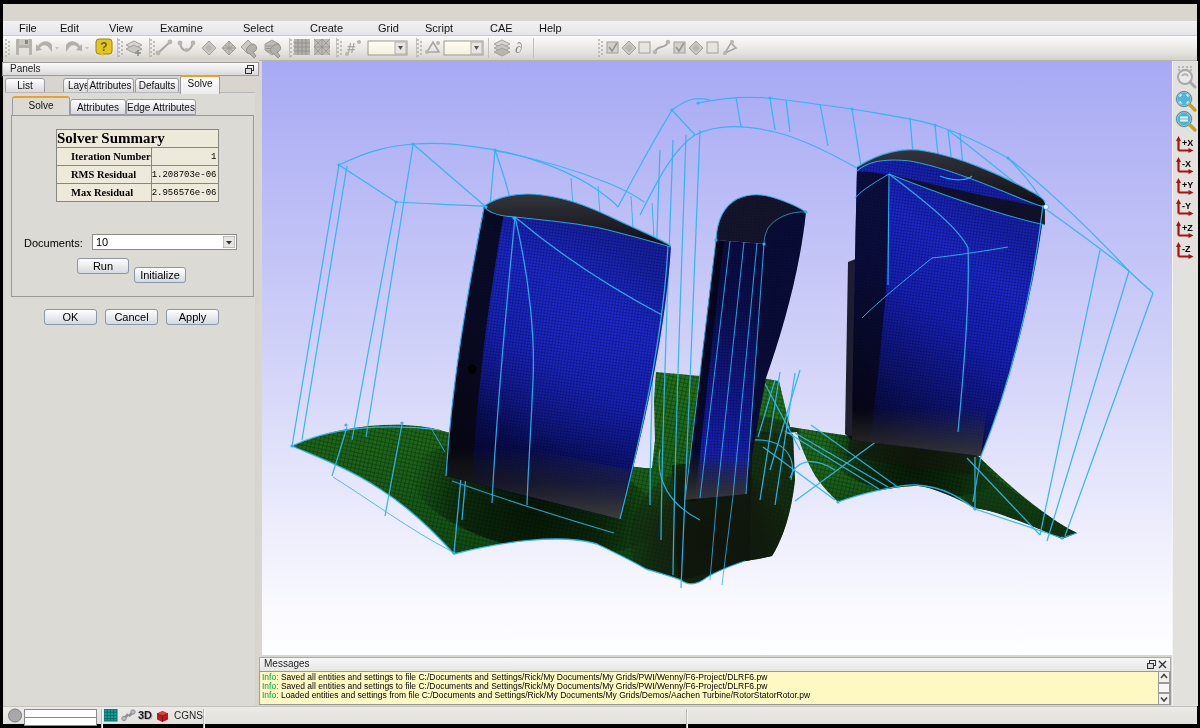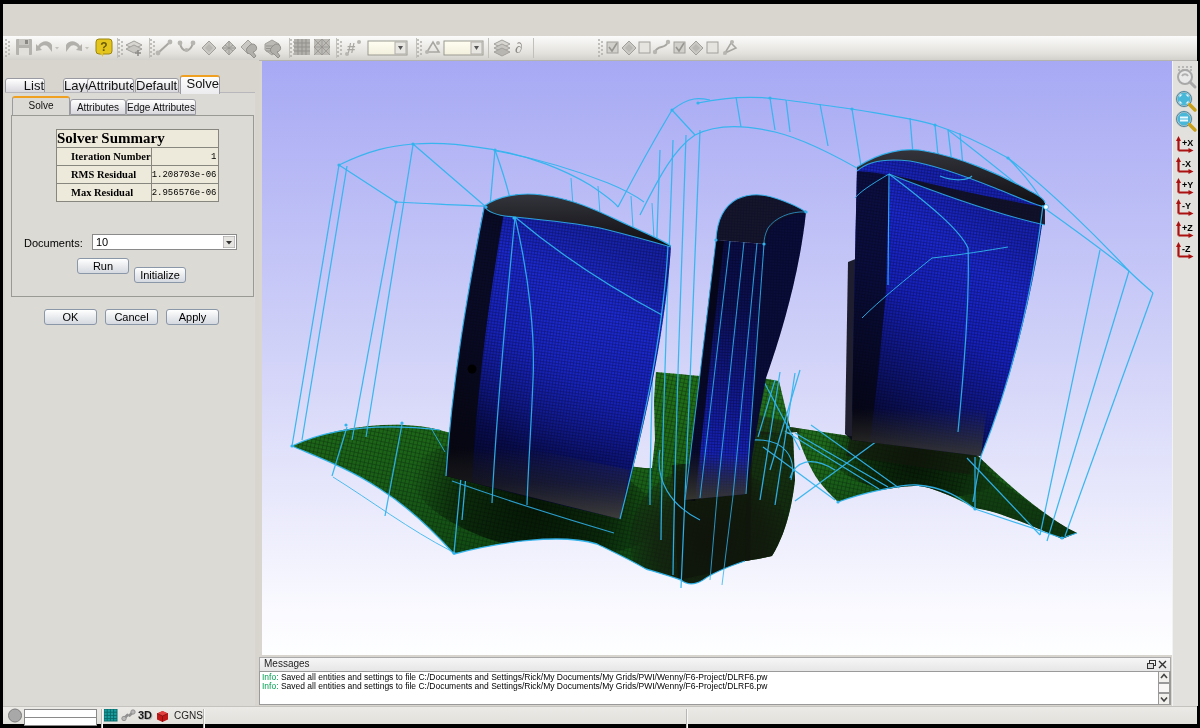--- a/index.html
+++ b/index.html
@@ -18,50 +18,62 @@
   .btn-max{right:18px;}
   .btn-close{right:2px;background:linear-gradient(#f0a090,#d9604a 50%,#c24a38);border:1px solid #9a3a2a;color:#fff;font-size:9px;}
   .menubar{position:absolute;left:0;top:17px;width:100%;height:15px;background:linear-gradient(#f2f2f5,#e4e4ea);
     font-size:11px;color:#111;border-bottom:1px solid #cacace;box-sizing:border-box;}
   .menubar span{position:absolute;top:1px;}
   .toolbar{position:absolute;left:0;top:32px;width:100%;height:24px;background:linear-gradient(#fbfbfb,#e2e0db 75%,#d3d1cc);border-bottom:1px solid #b5b3ae;}
   .leftpanel{position:absolute;left:0;top:56px;width:256px;height:646px;background:#d8d5cf;font-size:11px;color:#000;}
   .panels-hdr{position:absolute;left:-1px;top:2px;width:257px;height:14px;background:linear-gradient(#fbfbfb,#dadadc);
     border:1px solid #9a9a9a;font-size:10px;color:#222;line-height:12px;padding-left:7px;box-sizing:border-box;}
   .tab{position:absolute;top:18px;height:15px;background:linear-gradient(#ffffff,#e8e8ec 60%,#d8d8dd);border:1px solid #9a9aa2;
-    border-bottom:1px solid #9a9aa2;border-radius:3px 3px 0 0;box-sizing:border-box;text-align:right;font-size:13px;line-height:14px;color:#111;white-space:nowrap;overflow:hidden;}
+    border-bottom:1px solid #9a9aa2;border-radius:3px 3px 0 0;box-sizing:border-box;text-align:center;font-size:10px;line-height:14px;color:#111;white-space:nowrap;overflow:hidden;}
   .tab.sel{top:15px;height:19px;border-top:2px solid #f0a020;border-bottom:none;background:linear-gradient(#fdfdfd,#ececef);z-index:3;}
   .subtab{position:absolute;top:39px;height:16px;background:linear-gradient(#ffffff,#e8e8ec 60%,#d8d8dd);border:1px solid #9a9aa2;
     border-radius:3px 3px 0 0;box-sizing:border-box;text-align:center;font-size:10px;line-height:15px;color:#111;white-space:nowrap;overflow:hidden;}
   .subtab.sel{top:36px;height:19px;border-top:2px solid #f0a020;border-bottom:none;background:#dcdad5;z-index:3;}
   .tabpage{position:absolute;left:2px;top:32px;width:250px;height:625px;border-top:1px solid #b8b8bc;background:#dcdad5;}
   .groupbox{position:absolute;left:8px;top:55px;width:241px;height:180px;border:1px solid #9a9a94;background:#dcdad5;}
   .stable{position:absolute;left:53px;top:69px;border-collapse:collapse;background:#eeeadb;}
   .stable td{border:1px solid #87877f;font-size:11px;padding:0;}
   .stable .hd{font-family:"Liberation Serif",serif;font-weight:bold;text-align:left;width:142px;height:17px;font-size:15px;white-space:nowrap;}
   .stable .lb{font-family:"Liberation Serif",serif;font-weight:bold;width:77px;height:17px;padding-left:14px;font-size:10.5px;white-space:nowrap;overflow:hidden;}
   .stable .vl{font-family:"Liberation Mono",monospace;font-size:9px;text-align:right;width:63px;padding-right:2px;white-space:nowrap;overflow:hidden;}
   .btn{position:absolute;height:16px;background:linear-gradient(#ffffff,#e9ebee 50%,#d5d9e0);border:1px solid #8a97a8;border-radius:3px;
     box-sizing:border-box;text-align:center;font-size:11px;line-height:14px;color:#000;}
   .combo{position:absolute;background:#fff;border:1px solid #8a8a8a;box-sizing:border-box;font-size:11px;}
   .viewport{position:absolute;left:259px;top:57px;width:910px;height:598px;}
   .viewport svg{display:block;}
   .righttb{position:absolute;left:1169px;top:57px;width:25px;height:645px;background:#e3e1dd;border-left:1px solid #f2f2f2;}
   .messages{position:absolute;left:255px;top:651px;width:914px;height:51px;background:#d8d5cf;}
   .msg-hdr{position:absolute;left:1px;top:2px;right:1px;height:27px;background:linear-gradient(#f6f6f6,#d8d8d8);border:1px solid #aaa;
     font-size:10px;color:#222;line-height:11px;padding-left:4px;box-sizing:border-box;}
-  .msg-body{position:absolute;left:1px;top:16px;right:1px;bottom:1px;background:#ffffff;border:1px solid #9a9a9a;
+  .msg-body{position:absolute;left:1px;top:16px;right:1px;bottom:1px;background:#fef9c3;border:1px solid #9a9a9a;
     font-size:8.5px;line-height:9.2px;padding:1px 2px;box-sizing:border-box;white-space:nowrap;overflow:hidden;font-family:"Liberation Sans",sans-serif;}
   .msg-body .inf{color:#00a050;}
   .statusbar{position:absolute;left:0;top:702px;width:100%;height:17px;background:linear-gradient(#eceae6,#e2e0db);border-top:1px solid #c5c3be;font-size:10px;}
   .vsep{position:absolute;top:2px;width:1px;height:20px;background:#b8b6b1;border-right:1px solid #f8f8f8;}
 </style>
 </head>
 <body>
 <div class="win">
+  <div class="menubar">
+    <span style="left:16px">File</span>
+      <span style="left:57px">Edit</span>
+      <span style="left:106px">View</span>
+    <span style="left:157px">Examine</span>
+      <span style="left:240px">Select</span>
+      <span style="left:307px">Create</span>
+    <span style="left:375px">Grid</span>
+      <span style="left:422px">Script</span>
+      <span style="left:487px">CAE</span>
+      <span style="left:536px">Help</span>
+  </div>
   <div class="toolbar" id="toolbar">
   <svg width="1194" height="24" style="display:block">
     <defs>
       <g id="gripv">
             <g fill="#b0aea9">
               <circle cx="0" cy="2" r="1"></circle>
               <circle cx="0" cy="6" r="1"></circle>
               <circle cx="0" cy="10" r="1"></circle>
               <circle cx="0" cy="14" r="1"></circle>
               <circle cx="0" cy="18" r="1"></circle>
@@ -219,20 +231,24 @@
           <rect width="11" height="11" fill="#e6e4df" stroke="#a2a09b"></rect>
         </g>
     <g transform="translate(719,3)">
           <path d="M3 14 L9 4 L14 9 Z" fill="none" stroke="#a8a6a1" stroke-width="1.5"></path>
           <circle cx="3" cy="14" r="2" fill="#b8b6b1"></circle>
           <circle cx="10" cy="3" r="2" fill="#b8b6b1"></circle>
         </g>
   </svg>
   </div>
   <div class="leftpanel">
+    <div class="panels-hdr">Panels<svg class="abs" style="right:4px;top:2px" width="9" height="9">
+          <rect x="2.5" y="0.5" width="6" height="5" fill="none" stroke="#333"></rect>
+          <rect x="0.5" y="3.5" width="6" height="5" fill="#ddd" stroke="#333"></rect>
+        </svg></div>
     <div class="tab" style="left:2px;width:40px;">List</div>
     <div class="tab" style="left:36px;width:40px;margin-left:24px;">Layers</div>
     <div class="tab" style="left:84px;width:47px;">Attributes</div>
     <div class="tab" style="left:132px;width:44px;">Defaults</div>
     <div class="tab sel" style="left:177px;width:40px;">Solve</div>
     <div class="tabpage"></div>
     <div class="subtab sel" style="left:9px;width:58px;">Solve</div>
     <div class="subtab" style="left:67px;width:56px;">Attributes</div>
     <div class="subtab" style="left:123px;width:70px;">Edge Attributes</div>
     <div class="groupbox"></div>
@@ -619,20 +635,21 @@
           <rect x="2.5" y="0.5" width="6" height="5" fill="none" stroke="#333"></rect>
           <rect x="0.5" y="3.5" width="6" height="5" fill="#ddd" stroke="#333"></rect>
         </svg>
       <svg class="abs" style="right:3px;top:2px" width="9" height="9">
           <path d="M1 1 L8 8 M8 1 L1 8" stroke="#333" stroke-width="1.4"></path>
         </svg>
     </div>
     <div class="msg-body">
       <div><span class="inf">Info:</span> Saved all entities and settings to file C:/Documents and Settings/Rick/My Documents/My Grids/PWI/Wenny/F6-Project/DLRF6.pw</div>
       <div><span class="inf">Info:</span> Saved all entities and settings to file C:/Documents and Settings/Rick/My Documents/My Grids/PWI/Wenny/F6-Project/DLRF6.pw</div>
+      <div><span class="inf">Info:</span> Loaded entities and settings from file C:/Documents and Settings/Rick/My Documents/My Grids/Demos/Aachen Turbine/RotorStatorRotor.pw</div>
     </div>
     <svg class="abs" style="right:2px;top:16px" width="12" height="34">
       <rect x="0" y="0" width="12" height="34" fill="#ece9e4" stroke="#9a9a9a" stroke-width="1"></rect>
       <rect x="0.5" y="0.5" width="11" height="11" fill="#f2f0ec" stroke="#999"></rect>
       <path d="M3 7 L6 3.5 L9 7" fill="none" stroke="#444" stroke-width="1.6"></path>
       <rect x="0.5" y="12.5" width="11" height="9" fill="#f8f7f5" stroke="#999"></rect>
       <rect x="0.5" y="22.5" width="11" height="11" fill="#f2f0ec" stroke="#999"></rect>
       <path d="M3 26.5 L6 30 L9 26.5" fill="none" stroke="#444" stroke-width="1.6"></path>
     </svg>
   </div>

